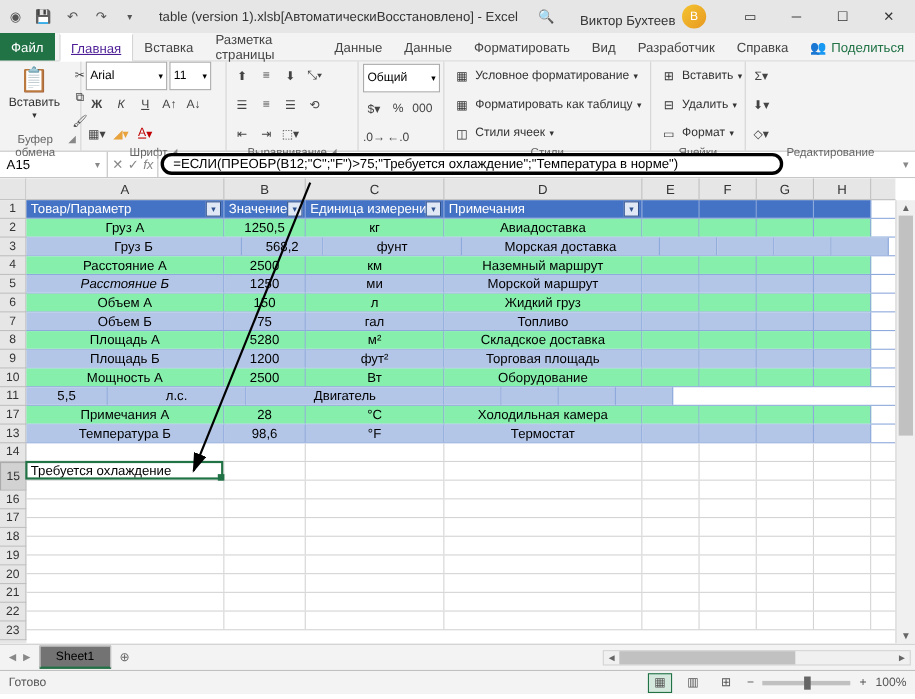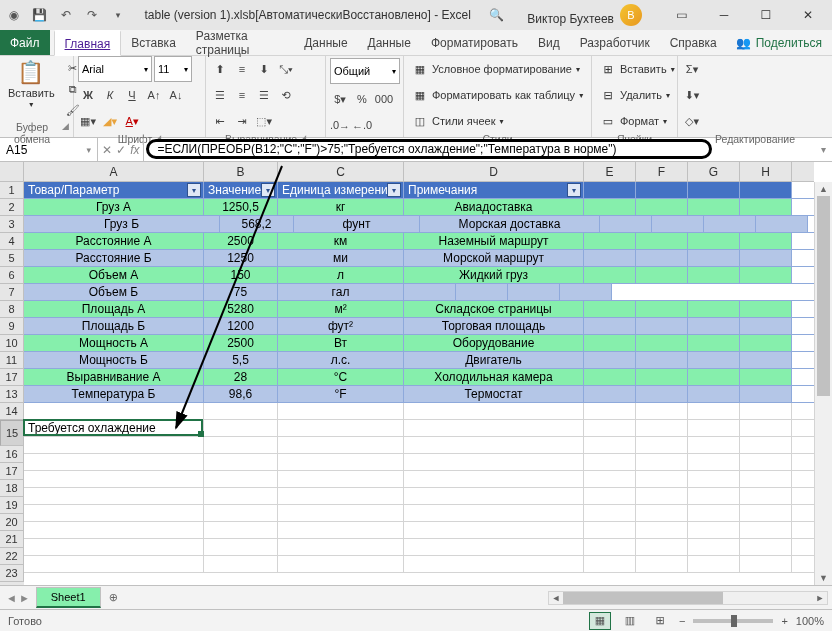--- a/index.html
+++ b/index.html
@@ -75,21 +75,21 @@
 .vscroll { position: absolute; right: 0; top: 20px; width: 18px; bottom: 0; background: #f0f0f0; border-left: 1px solid #d4d4d4; }
 .vscroll .thumb { position: absolute; left: 2px; right: 2px; top: 14px; height: 200px; background: #c1c1c1; }
 .vscroll .arr { height: 14px; display: flex; align-items: center; justify-content: center; font-size: 9px; color: #666; }
 
 
 .arrow-svg { position: absolute; pointer-events: none; }
 
 
 .sheettabs { height: 24px; background: #f3f3f3; display: flex; align-items: center; border-top: 1px solid #c0c0c0; font-size: 11px; }
 .sheettabs .nav { display: flex; gap: 2px; padding: 0 6px; color: #888; }
-.sheettabs .stab { padding: 3px 14px; background: #86efac; border: 1px solid #c0c0c0; border-bottom: 2px solid #217346; }
+.sheettabs .stab { padding: 3px 14px; background: #737373; border: 1px solid #c0c0c0; border-bottom: 2px solid #217346; }
 .sheettabs .add { padding: 0 8px; color: #666; }
 .sheettabs .hscroll { margin-left: auto; width: 280px; height: 14px; background: #f0f0f0; border: 1px solid #d4d4d4; display: flex; margin-right: 4px; }
 .sheettabs .hscroll .btn { width: 14px; display: flex; align-items: center; justify-content: center; font-size: 9px; color: #666; }
 .sheettabs .hscroll .track { flex: 1; position: relative; }
 .sheettabs .hscroll .thumb { position: absolute; left: 0; width: 160px; top: 0; bottom: 0; background: #c1c1c1; }
 
 
 .statusbar { height: 22px; background: #f3f3f3; border-top: 1px solid #c0c0c0; display: flex; align-items: center; padding: 0 8px; font-size: 11px; color: #555; }
 .statusbar .right { margin-left: auto; display: flex; align-items: center; gap: 8px; }
 .statusbar .viewbtn { width: 22px; height: 18px; display: flex; align-items: center; justify-content: center; border: 1px solid transparent; }
@@ -411,21 +411,21 @@
         <div class="cell center" style="width: 180px;">Расстояние А</div>
         <div class="cell center" style="width: 74px;">2500</div>
         <div class="cell center" style="width: 126px;">км</div>
         <div class="cell center" style="width: 180px;">Наземный маршрут</div>
         <div class="cell" style="width: 52px;"></div>
         <div class="cell" style="width: 52px;"></div>
         <div class="cell" style="width: 52px;"></div>
         <div class="cell" style="width: 52px;"></div>
       </div>
       <div class="row tbl tr-odd">
-        <div class="cell center" style="width: 180px;">Расстояние Б</div>
+        <div class="cell center" style="width: 180px; font-style: italic;">Расстояние Б</div>
         <div class="cell center" style="width: 74px;">1250</div>
         <div class="cell center" style="width: 126px;">ми</div>
         <div class="cell center" style="width: 180px;">Морской маршрут</div>
         <div class="cell" style="width: 52px;"></div>
         <div class="cell" style="width: 52px;"></div>
         <div class="cell" style="width: 52px;"></div>
         <div class="cell" style="width: 52px;"></div>
       </div>
       <div class="row tbl tr-even">
         <div class="cell center" style="width: 180px;">Объем А</div>
@@ -434,30 +434,31 @@
         <div class="cell center" style="width: 180px;">Жидкий груз</div>
         <div class="cell" style="width: 52px;"></div>
         <div class="cell" style="width: 52px;"></div>
         <div class="cell" style="width: 52px;"></div>
         <div class="cell" style="width: 52px;"></div>
       </div>
       <div class="row tbl tr-odd">
         <div class="cell center" style="width: 180px;">Объем Б</div>
         <div class="cell center" style="width: 74px;">75</div>
         <div class="cell center" style="width: 126px;">гал</div>
+        <div class="cell center" style="width: 180px;">Топливо</div>
         <div class="cell" style="width: 52px;"></div>
         <div class="cell" style="width: 52px;"></div>
         <div class="cell" style="width: 52px;"></div>
         <div class="cell" style="width: 52px;"></div>
       </div>
       <div class="row tbl tr-even">
         <div class="cell center" style="width: 180px;">Площадь А</div>
         <div class="cell center" style="width: 74px;">5280</div>
         <div class="cell center" style="width: 126px;">м²</div>
-        <div class="cell center" style="width: 180px;">Складское страницы</div>
+        <div class="cell center" style="width: 180px;">Складское доставка</div>
         <div class="cell" style="width: 52px;"></div>
         <div class="cell" style="width: 52px;"></div>
         <div class="cell" style="width: 52px;"></div>
         <div class="cell" style="width: 52px;"></div>
       </div>
       <div class="row tbl tr-odd">
         <div class="cell center" style="width: 180px;">Площадь Б</div>
         <div class="cell center" style="width: 74px;">1200</div>
         <div class="cell center" style="width: 126px;">фут²</div>
         <div class="cell center" style="width: 180px;">Торговая площадь</div>
@@ -470,31 +471,30 @@
         <div class="cell center" style="width: 180px;">Мощность А</div>
         <div class="cell center" style="width: 74px;">2500</div>
         <div class="cell center" style="width: 126px;">Вт</div>
         <div class="cell center" style="width: 180px;">Оборудование</div>
         <div class="cell" style="width: 52px;"></div>
         <div class="cell" style="width: 52px;"></div>
         <div class="cell" style="width: 52px;"></div>
         <div class="cell" style="width: 52px;"></div>
       </div>
       <div class="row tbl tr-odd">
-        <div class="cell center" style="width: 180px;">Мощность Б</div>
         <div class="cell center" style="width: 74px;">5,5</div>
         <div class="cell center" style="width: 126px;">л.с.</div>
         <div class="cell center" style="width: 180px;">Двигатель</div>
         <div class="cell" style="width: 52px;"></div>
         <div class="cell" style="width: 52px;"></div>
         <div class="cell" style="width: 52px;"></div>
         <div class="cell" style="width: 52px;"></div>
       </div>
       <div class="row tbl tr-even">
-        <div class="cell center" style="width: 180px;">Выравнивание А</div>
+        <div class="cell center" style="width: 180px;">Примечания А</div>
         <div class="cell center" style="width: 74px;">28</div>
         <div class="cell center" style="width: 126px;">°C</div>
         <div class="cell center" style="width: 180px;">Холодильная камера</div>
         <div class="cell" style="width: 52px;"></div>
         <div class="cell" style="width: 52px;"></div>
         <div class="cell" style="width: 52px;"></div>
         <div class="cell" style="width: 52px;"></div>
       </div>
       <div class="row tbl tr-odd">
         <div class="cell center" style="width: 180px;">Температура Б</div>

